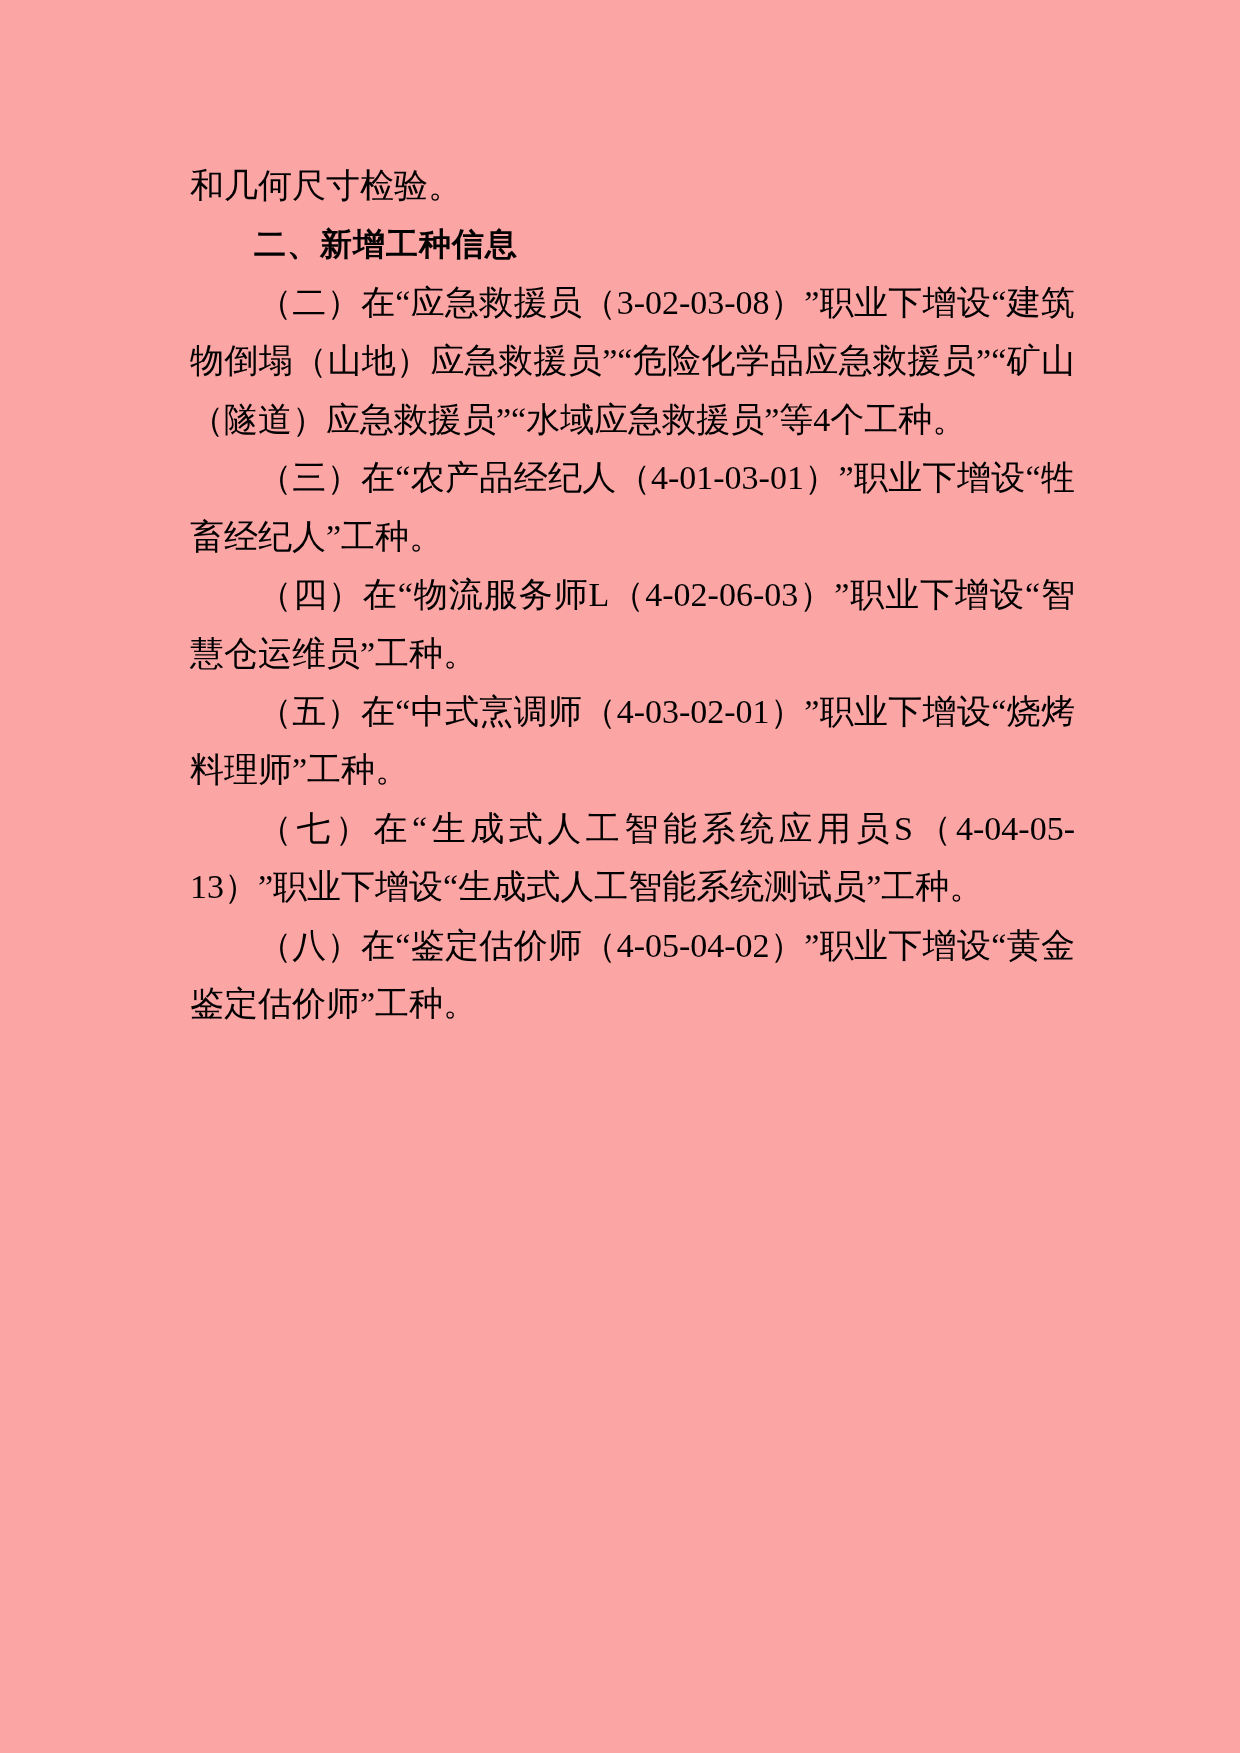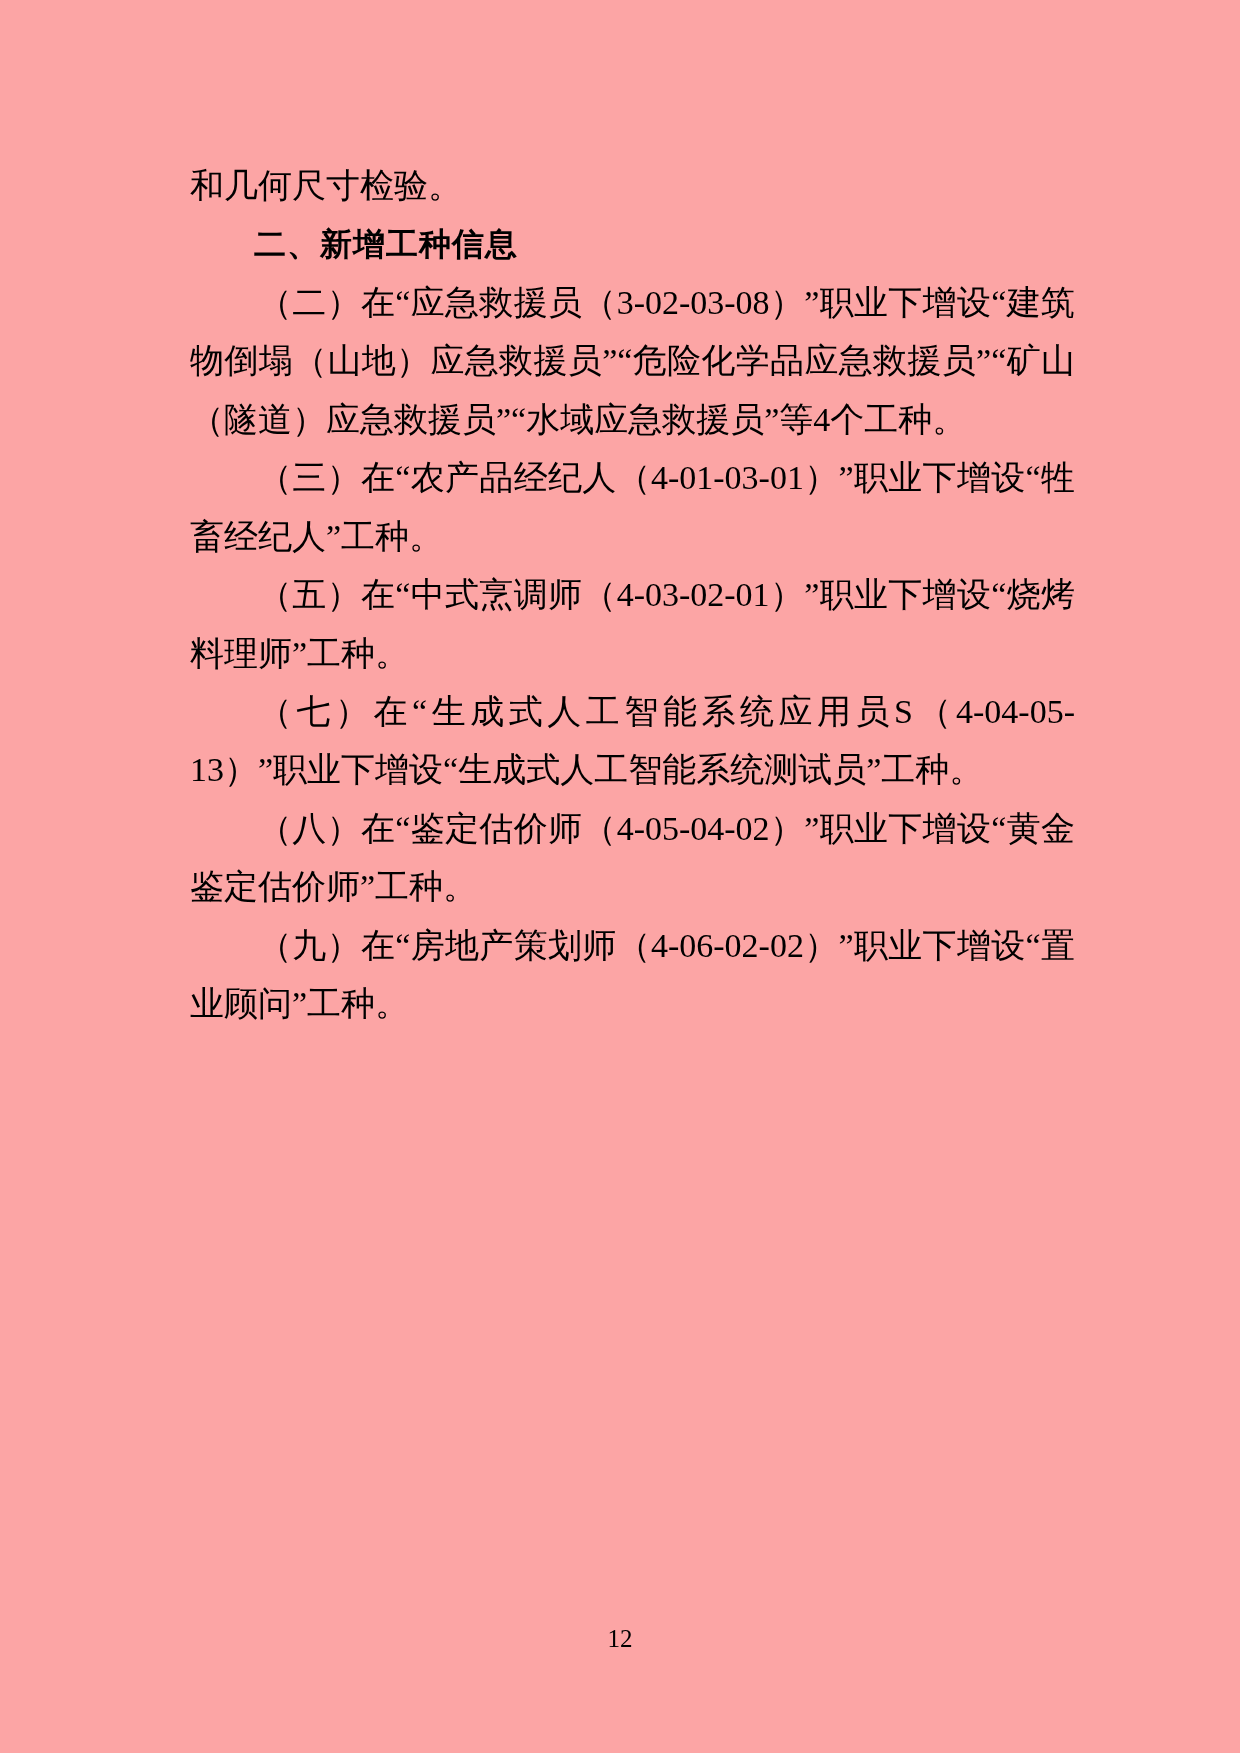--- a/index.html
+++ b/index.html
@@ -65,20 +65,19 @@
 </head>
 <body>
 
 <div class="page">
   <div class="content">
     <p class="para-intro">和几何尺寸检验。</p>
     <p class="para-heading">二、新增工种信息</p>
     <div id="items-container">
         <p class="para-item">（二）在“应急救援员（3-02-03-08）”职业下增设“建筑物倒塌（山地）应急救援员”“危险化学品应急救援员”“矿山（隧道）应急救援员”“水域应急救援员”等4个工种。</p>
         <p class="para-item">（三）在“农产品经纪人（4-01-03-01）”职业下增设“牲畜经纪人”工种。</p>
+        <p class="para-item">（四）在“物流服务师L（4-02-06-03）”职业下增设“智慧仓运维员”工种。</p>
         <p class="para-item">（五）在“中式烹调师（4-03-02-01）”职业下增设“烧烤料理师”工种。</p>
         <p class="para-item">（七）在“生成式人工智能系统应用员S（4-04-05-13）”职业下增设“生成式人工智能系统测试员”工种。</p>
         <p class="para-item">（八）在“鉴定估价师（4-05-04-02）”职业下增设“黄金鉴定估价师”工种。</p>
-        <p class="para-item">（九）在“房地产策划师（4-06-02-02）”职业下增设“置业顾问”工种。</p>
       </div>
   </div>
-  <div class="page-number">12</div>
 </div>
 
 </body></html>

